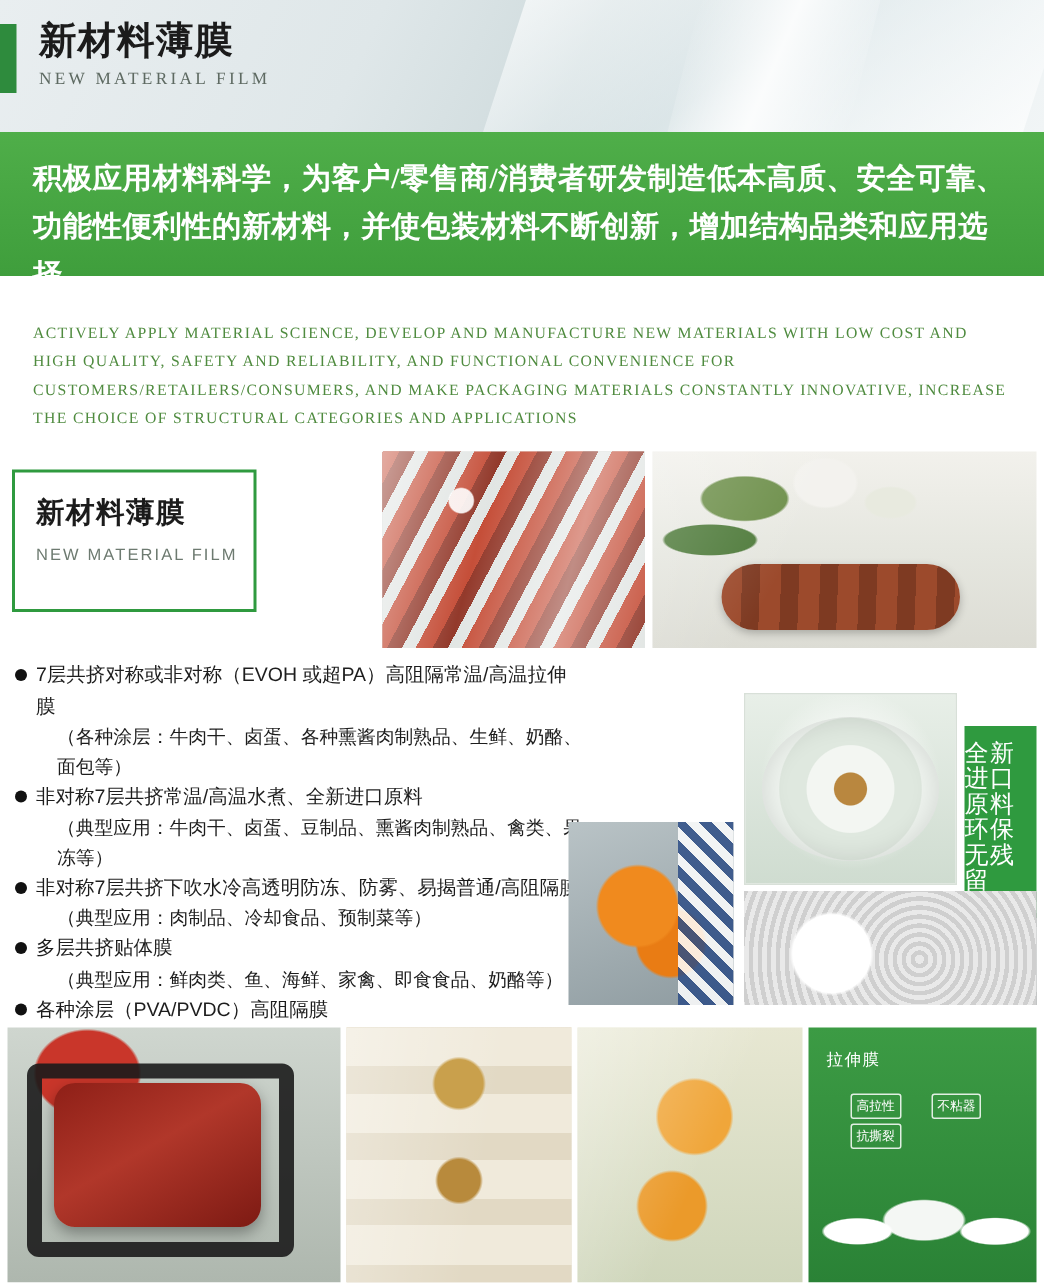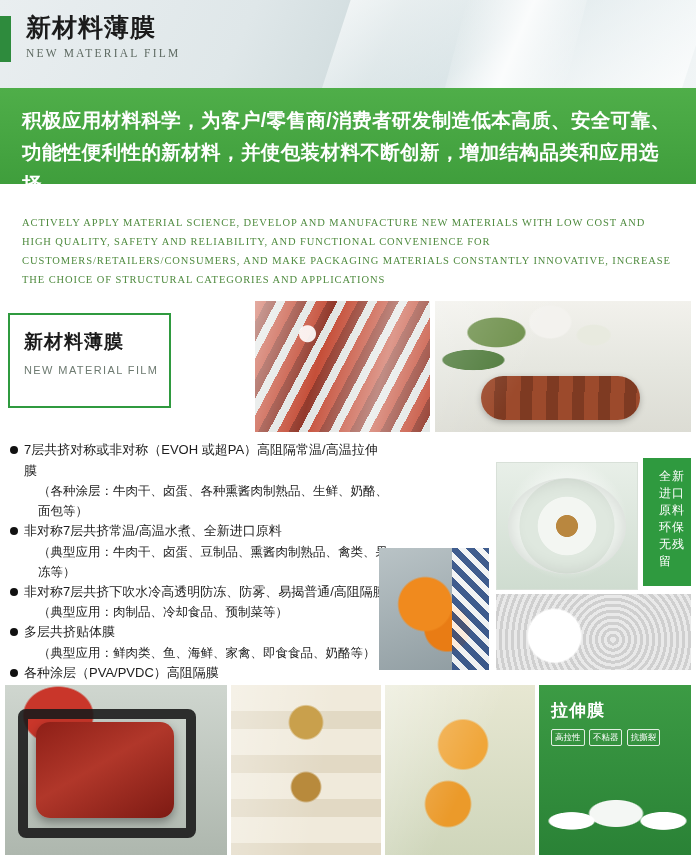--- a/index.html
+++ b/index.html
@@ -72,20 +72,21 @@
     margin-top: 3px;
   }
 
   
   .green-band {
     position: relative;
     width: 696px;
     height: 96px;
     background: #4aa845;
     background: linear-gradient(180deg, #4fae49 0%, #3f9e3c 100%);
+    font-family: Liberation Serif, serif;
   }
   .green-band .txt {
     position: absolute;
     left: 22px;
     right: 18px;
     top: 16px;
     color: #ffffff;
     font-size: 19.5px;
     font-weight: bold;
     line-height: 32px;
@@ -223,27 +224,27 @@
   .ph-rollfilm::before{
     content:"";
     position:absolute; left:8%; top:12%;
     width:84%; height:76%;
     border-radius:50%;
     background: radial-gradient(circle at 50% 50%, #b9873f 0 14%, #f3f6f2 15% 38%, #dfe8df 39% 62%, #eef3ee 63% 100%);
     box-shadow: inset 0 0 18px rgba(0,0,0,0.12);
   }
   .green-note {
     position: absolute;
-    left: 643px; top: 458px;
+    left: 643px; top: 484px;
     width: 48px; height: 128px;
     background: #2f9a3f;
     color: #fff;
-    font-size: 12px;
+    font-size: 16px;
     line-height: 17px;
-    padding: 10px 6px 0 16px;
+    padding: 10px 6px 0 0;
     box-sizing: border-box;
     letter-spacing: 1px;
   }
   .ph-orange {
     position: absolute;
     left: 379px; top: 548px;
     width: 110px; height: 122px;
     background:
       radial-gradient(circle at 42% 46%, #f08a1e 0 26px, rgba(240,138,30,0) 28px),
       radial-gradient(circle at 62% 66%, #e97c14 0 22px, rgba(233,124,20,0) 24px),
@@ -330,35 +331,35 @@
     background: linear-gradient(115deg, rgba(255,255,255,0.4) 0%, rgba(255,255,255,0) 55%);
   }
   .bs-stretch {
     flex: 1 1 auto;
     background: linear-gradient(180deg, #3c9b44 0%, #2a8236 100%);
     color: #fff;
   }
   .bs-stretch .title {
     position: absolute;
     left: 12px; top: 14px;
-    font-size: 17px;
-    font-weight: bold;
+    font-size: 11px;
+    font-weight: normal;
     letter-spacing: 1px;
   }
   .bs-stretch .tags {
     position: absolute;
     left: 12px; top: 44px;
     font-size: 8.5px;
     line-height: 13px;
   }
   .bs-stretch .tag {
     display: inline-block;
     border: 1px solid rgba(255,255,255,0.85);
     padding: 1px 3px;
-    margin: 0 2px 3px 0;
+    margin: 0 2px 3px 16px;
     border-radius: 2px;
   }
   .bs-stretch .rolls {
     position: absolute;
     left: 6px; bottom: 6px;
     width: 148px; height: 74px;
     background:
       radial-gradient(ellipse at 18% 62%, #ffffff 0 22px, rgba(255,255,255,0) 24px),
       radial-gradient(ellipse at 48% 52%, #f4f7f4 0 26px, rgba(244,247,244,0) 28px),
       radial-gradient(ellipse at 80% 62%, #ffffff 0 22px, rgba(255,255,255,0) 24px);

